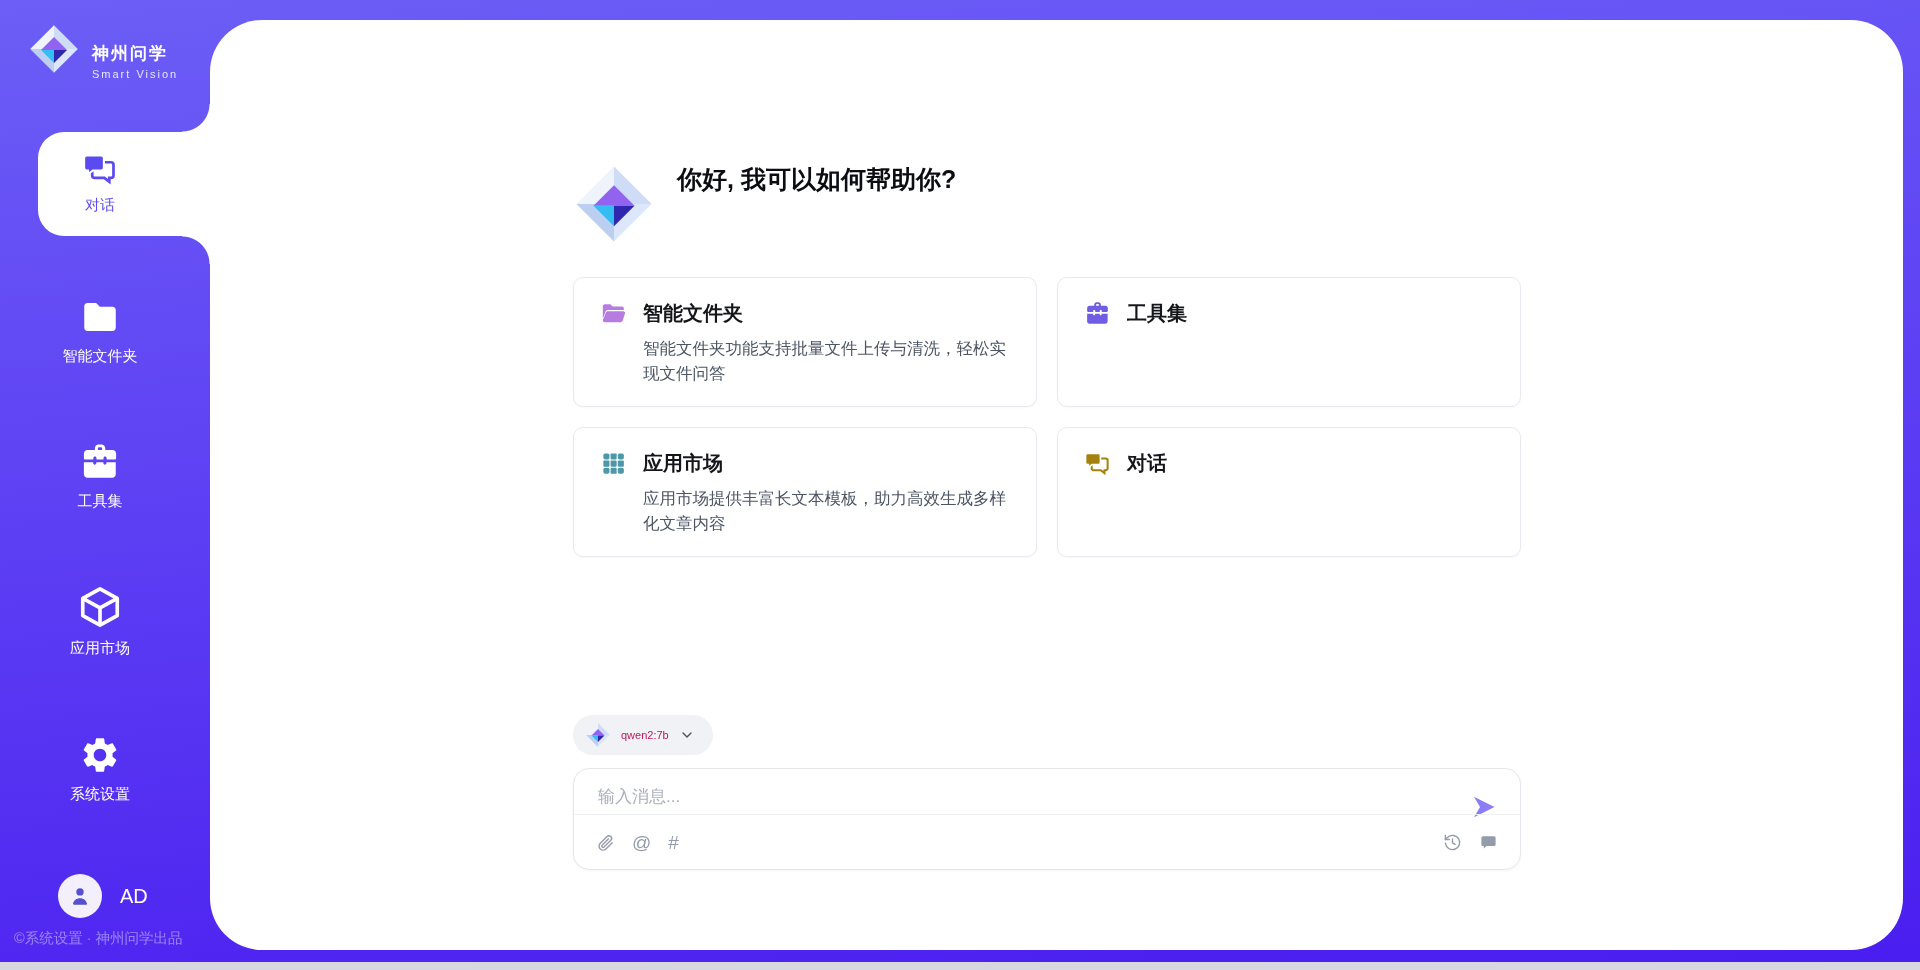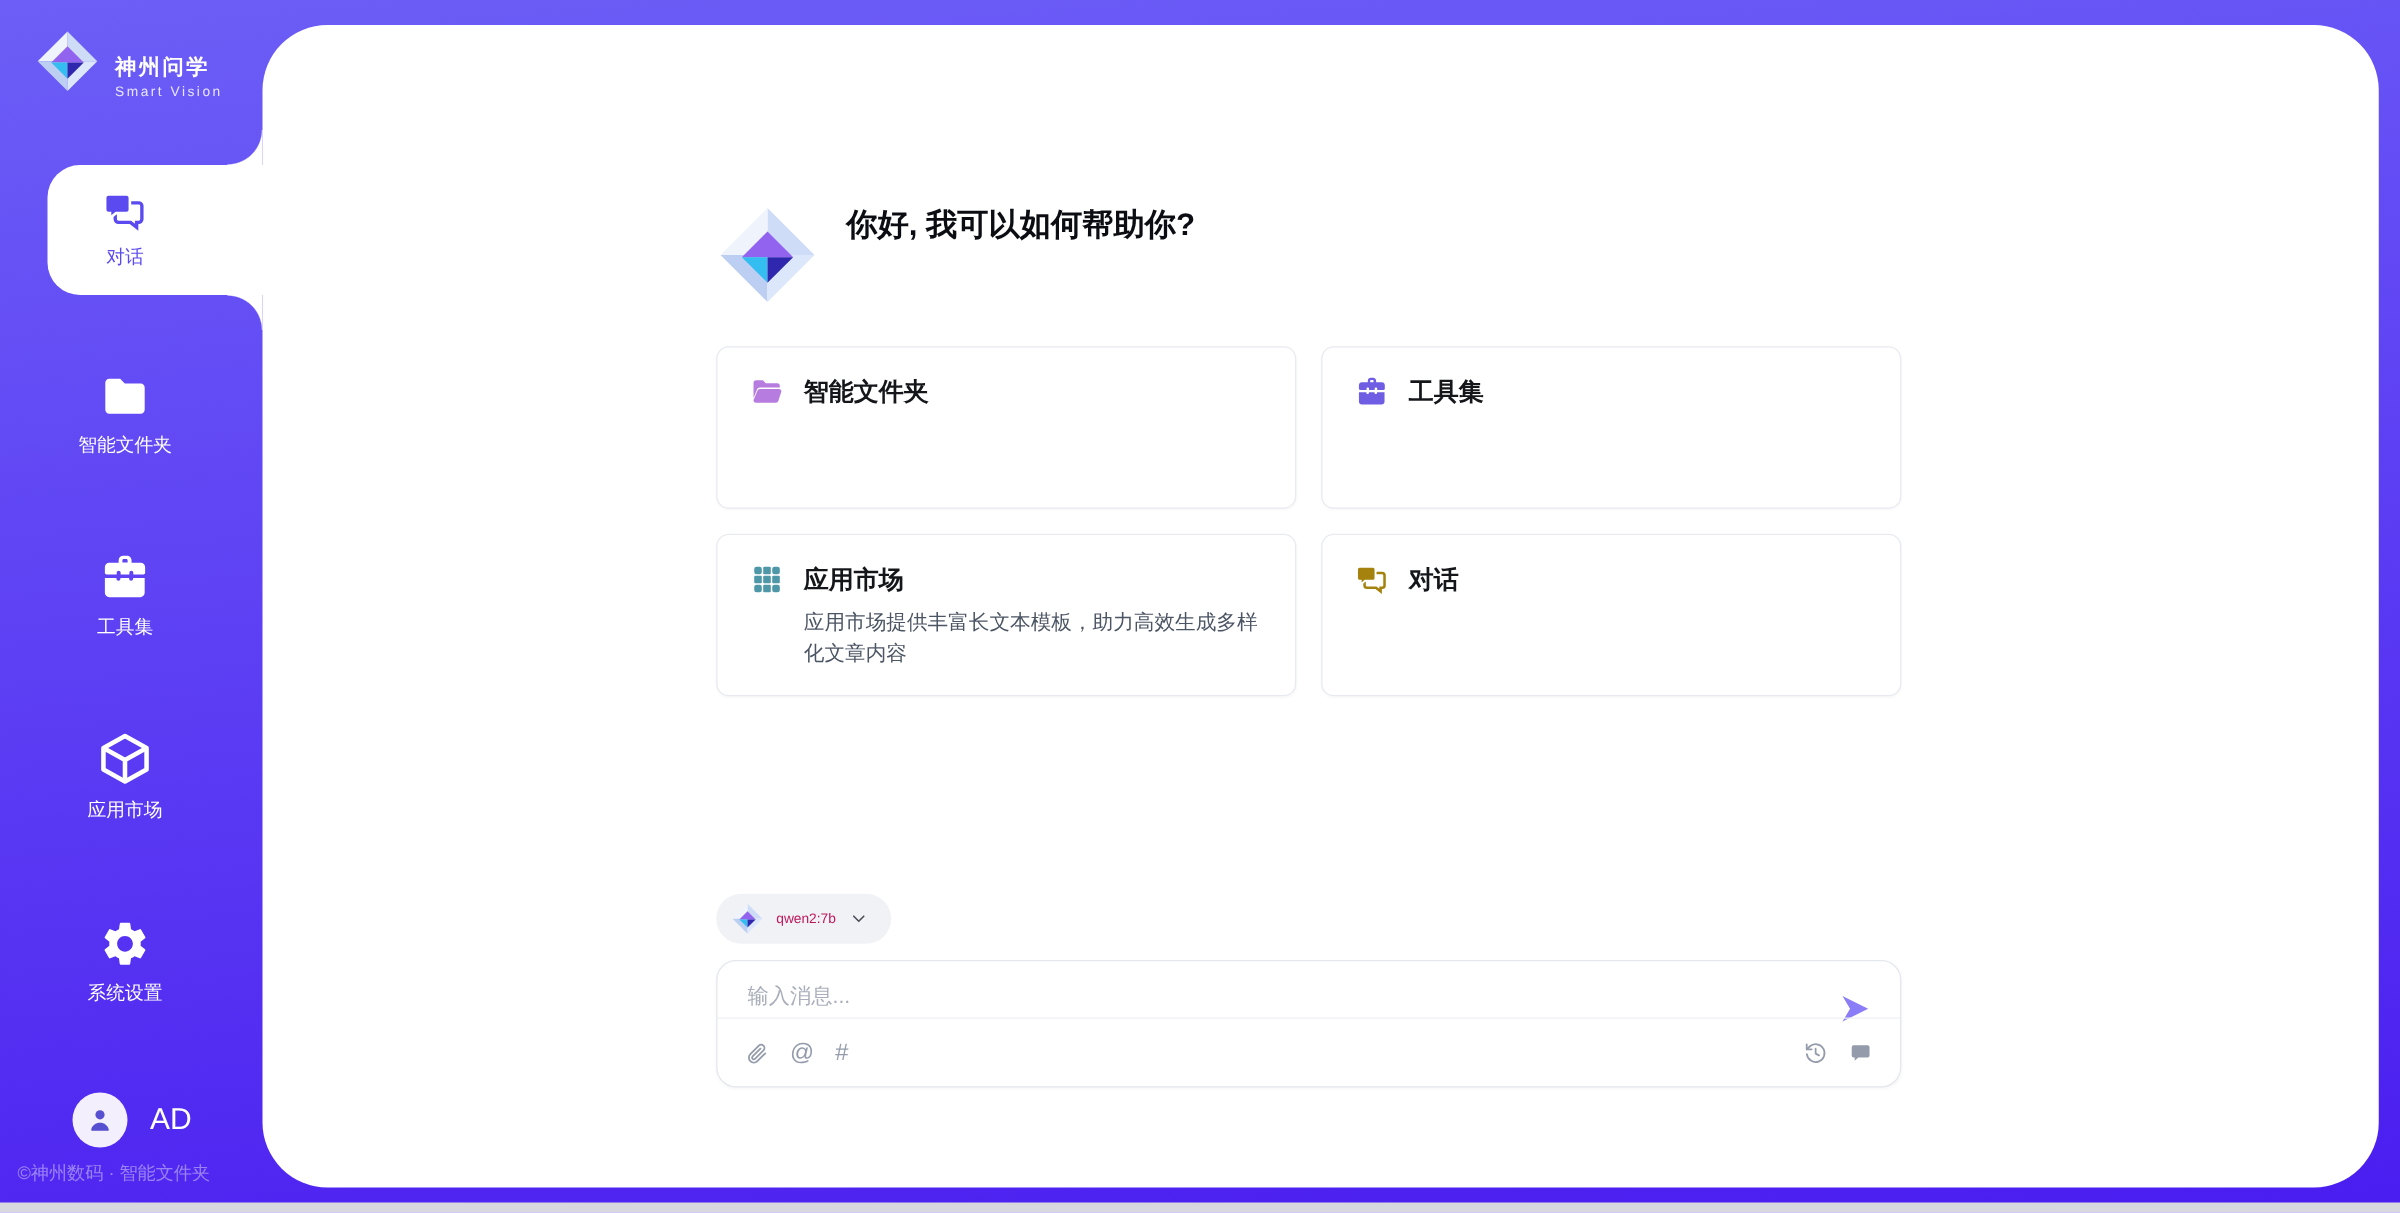--- a/index.html
+++ b/index.html
@@ -39,21 +39,21 @@
   .nav-cube      { top:584px; }
   .nav-gear      { top:734px; }
   .nav-icon-36 { width:36px; height:36px; }
   .nav-icon-42 { width:42px; height:42px; }
   .nav-icon-46 { width:46px; height:46px; }
 
   .user-row { position:absolute; left:58px; top:874px; display:flex; align-items:center; gap:18px; }
   .avatar { width:44px; height:44px; border-radius:50%; background:#f3effc; display:flex;
             align-items:center; justify-content:center; }
   .avatar svg { width:26px; height:26px; color:#564fd0; }
-  .user-name { color:#fff; font-size:24px; }
+  .user-name { color:#fff; font-size:20px; }
   .side-footer { position:absolute; left:14px; top:929px; color:rgba(255,255,255,0.42); font-size:14.5px; }
 
   
   .content { position:absolute; left:210px; top:20px; width:1693px; height:930px; }
   .inner { margin-left:363px; width:948px; }
 
   .greeting { display:flex; align-items:flex-start; padding-top:143px; }
   .greeting svg { width:82px; height:82px; }
   .greeting-title { margin-left:22px; font-size:25px; font-weight:700; color:#0c0d12; }
 
@@ -216,21 +216,21 @@
 
     <div class="user-row">
       <div class="avatar">
         <svg viewBox="0 0 24 24">
             <use href="#icon-person"></use>
           </svg>
       </div>
       <span class="user-name">AD</span>
     </div>
 
-    <div class="side-footer">©神州数码 · 智能文件夹</div>
+    <div class="side-footer">©系统设置 · 神州问学出品</div>
   </div>
 
   <div class="content">
     <div class="inner">
 
       <div class="greeting">
         <svg viewBox="0 0 48 48">
             <use href="#logo-diamond"></use>
           </svg>
         <div class="greeting-title">你好, 我可以如何帮助你?</div>
@@ -238,20 +238,21 @@
 
       <div class="cards">
 
         <div class="card">
           <div class="card-head">
             <svg viewBox="0 0 24 24" style="color: rgb(183, 124, 224);">
                 <use href="#icon-folder-open"></use>
               </svg>
             <span class="card-title">智能文件夹</span>
           </div>
+          <div class="card-desc">智能文件夹功能支持批量文件上传与清洗，轻松实现文件问答</div>
         </div>
 
         <div class="card">
           <div class="card-head">
             <svg viewBox="0 0 24 24" style="color: rgb(111, 93, 228);">
                 <use href="#icon-briefcase"></use>
               </svg>
             <span class="card-title">工具集</span>
           </div>
         </div>

